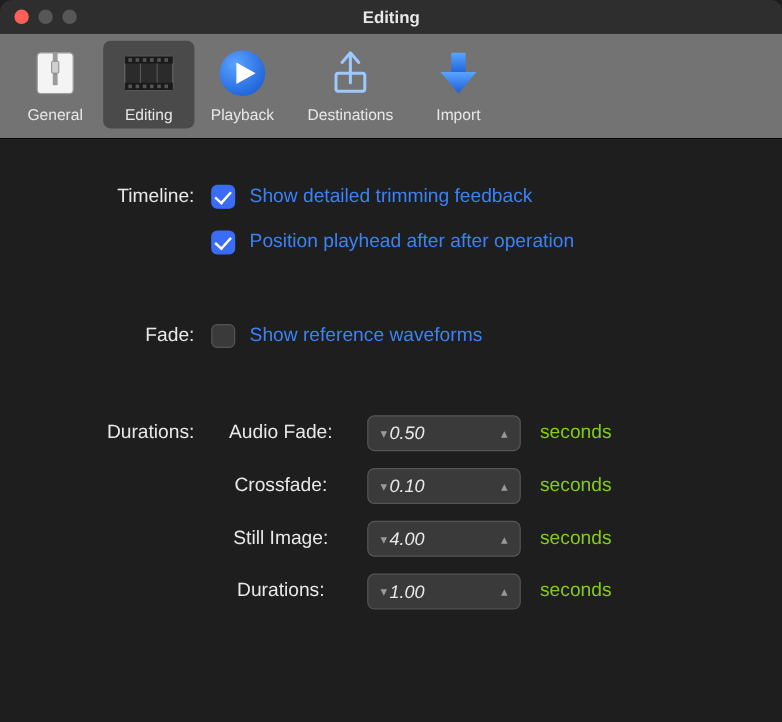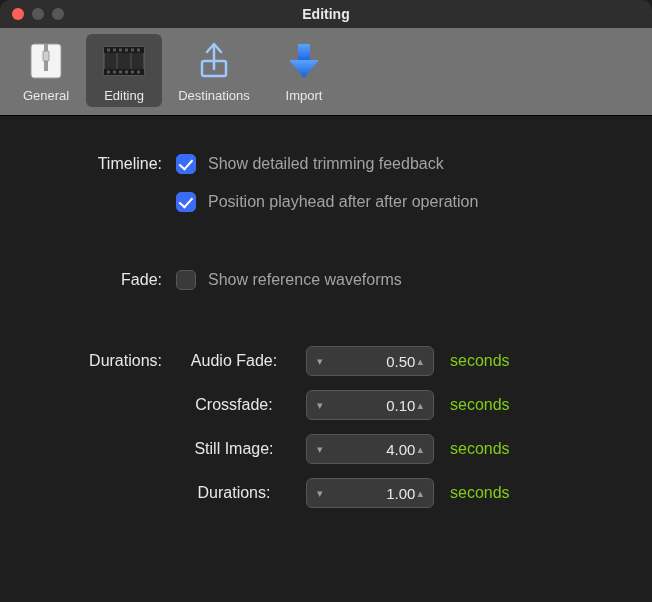--- a/index.html
+++ b/index.html
@@ -107,21 +107,21 @@
     }
     .checkbox.checked::after {
       content: "";
       width: 6px; height: 11px;
       border: solid #fff;
       border-width: 0 2.5px 2.5px 0;
       transform: rotate(42deg) translate(-1px,-1px);
     }
     .check-label {
       font-size: 16px;
-      color: #a3a3a3;
+      color: #3b82f6;
     }
     .dur-name {
       width: 170px;
       text-align: center;
       font-size: 16px;
       padding-right: 14px;
       color: #e8e8e8;
     }
     .stepper {
       width: 128px;
@@ -137,22 +137,23 @@
     .step-btn {
       color: #9a9a9a;
       font-size: 11px;
       cursor: pointer;
       user-select: none;
       padding: 2px;
     }
     .step-value {
       font-size: 15px;
       color: #e8e8e8;
-      text-align: right;
+      text-align: left;
       flex: 1;
+      font-style: italic;
     }
     .unit {
       font-size: 16px;
       color: #84cc16;
       margin-left: 16px;
     }
   </style>
 </head>
 <body>
 
@@ -198,20 +199,35 @@
           <rect x="35" y="7.5" width="3" height="3"></rect>
             <rect x="35" y="29.5" width="3" height="3"></rect>
         </g>
         <line x1="15" y1="12" x2="15" y2="28" stroke="#555" stroke-width="1"></line>
         <line x1="29" y1="12" x2="29" y2="28" stroke="#555" stroke-width="1"></line>
       </svg>
     </div>
     <div class="tool-label">Editing</div>
   </div>
 
+  <div class="tool-item">
+    <div class="tool-icon">
+      <svg width="42" height="42" viewBox="0 0 42 42">
+        <defs>
+          <radialGradient id="pg" cx="0.35" cy="0.3" r="0.8">
+            <stop offset="0%" stop-color="#5aa3ff"></stop>
+            <stop offset="100%" stop-color="#1b5fd8"></stop>
+          </radialGradient>
+        </defs>
+        <circle cx="21" cy="21" r="19" fill="url(#pg)"></circle>
+        <polygon points="16,12 32,21 16,30" fill="#fff"></polygon>
+      </svg>
+    </div>
+    <div class="tool-label">Playback</div>
+  </div>
 
   <div class="tool-item" style="min-width:100px">
     <div class="tool-icon">
       <svg width="40" height="44" viewBox="0 0 40 44">
         <g stroke="#9fc8ff" stroke-width="2.5" fill="none" stroke-linecap="round" stroke-linejoin="round">
           <rect x="8" y="22" width="24" height="15" rx="2"></rect>
           <line x1="20" y1="30" x2="20" y2="6"></line>
           <polyline points="13,13 20,5 27,13"></polyline>
         </g>
       </svg>

